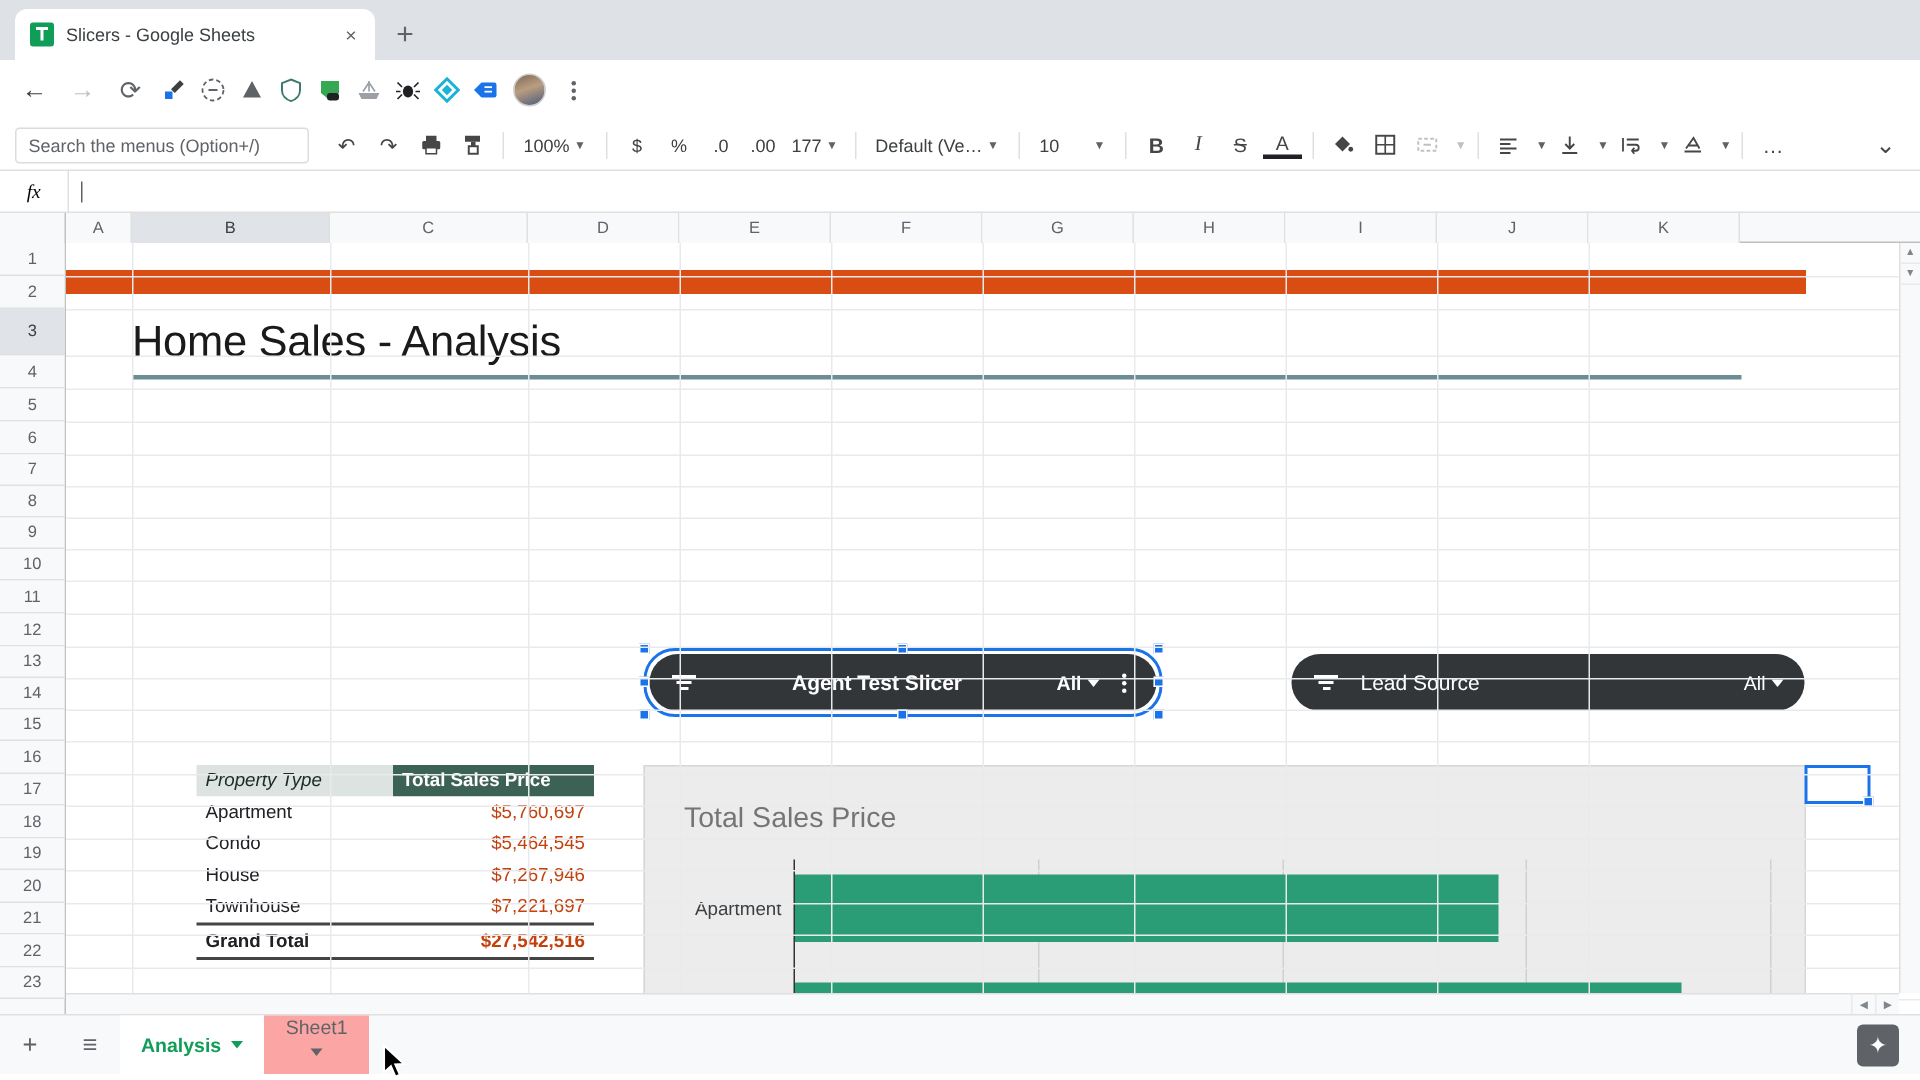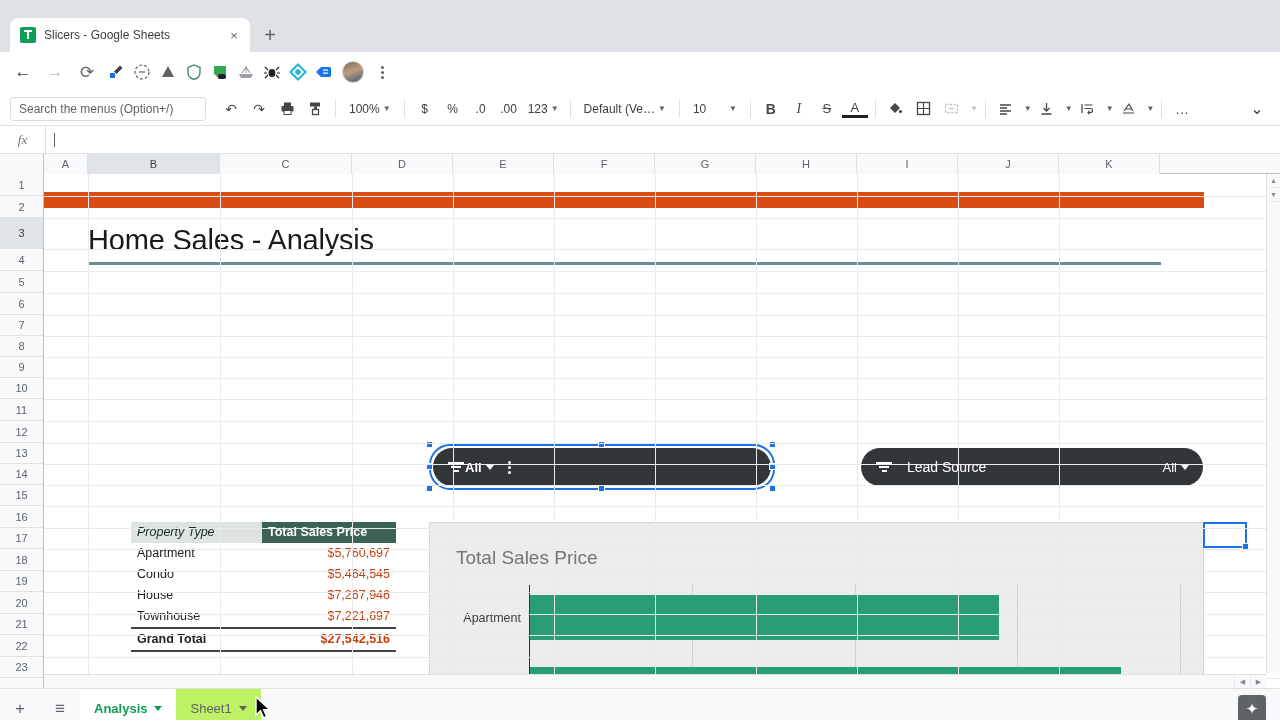--- a/index.html
+++ b/index.html
@@ -6,21 +6,21 @@
   html, body {
     width: 1280px; height: 720px;
     overflow: hidden;
     font-family: "Liberation Sans", sans-serif;
     background: #fff;
   }
 
   
   #browser-chrome { width: 1280px; }
   #tab-strip {
-    height: 52px; background: #dee1e6;
+    height: 40px; background: #dee1e6;
     display: flex; align-items: flex-end; padding-left: 10px;
     position: relative;
   }
   #tab-active {
     height: 34px; width: 240px;
     background: #fff; border-radius: 8px 8px 0 0;
     display: flex; align-items: center; padding: 0 8px 0 10px;
     gap: 8px; position: relative;
   }
   .sheets-favicon {
@@ -130,21 +130,21 @@
   
   #formula-bar {
     height: 28px; background: #fff;
     display: flex; align-items: center;
     border-bottom: 1px solid #e0e0e0;
   }
   #name-box {
     width: 46px; height: 100%;
     display: flex; align-items: center; justify-content: center;
     border-right: 1px solid #e0e0e0;
-    font-size: 13px; color: #737373; font-style: italic;
+    font-size: 13px; color: #000000; font-style: italic;
     font-family: "Liberation Serif", serif;
   }
   #formula-input {
     flex: 1 1 auto; height: 100%;
     display: flex; align-items: center; padding-left: 8px;
     font-size: 12px; color: #202124;
   }
   #formula-caret {
     width: 1px; height: 14px; background: #5f6368;
   }
@@ -490,21 +490,21 @@
   <div id="zoom-ctl">
     <span>100%</span>
     <span class="caret">▼</span>
   </div>
   <span class="tb-sep"></span>
   <div class="tb tb-text">$</div>
   <div class="tb tb-text">%</div>
   <div class="tb tb-text">.0</div>
   <div class="tb tb-text">.00</div>
   <div class="tb tb-text">
-    <span>123</span>
+    <span>177</span>
       <span class="caret">▼</span>
   </div>
   <span class="tb-sep"></span>
   <div id="font-ctl">
     <span style="flex:1 1 auto">Default (Ve…</span>
     <span class="caret">▼</span>
   </div>
   <span class="tb-sep"></span>
   <div id="fontsize-ctl">
     <span style="flex:1 1 auto">10</span>
@@ -693,20 +693,21 @@
         <div id="doc-title">Home Sales - Analysis</div>
         <div id="title-rule"></div>
       </div>
 
       <div class="slicer" id="slicer-agent">
         <span class="slicer-filter-icon">
             <i></i>
             <i></i>
             <i></i>
           </span>
+        <span class="slicer-label">Agent Test Slicer</span>
         <span class="slicer-value">
           <span>All</span>
           <span class="caret-w"></span>
         </span>
         <span class="slicer-kebab">
             <i></i>
             <i></i>
             <i></i>
           </span>
       </div>
@@ -836,21 +837,21 @@
 </div>
 
 <div id="bottom-bar">
   <div class="bb-btn">+</div>
   <div class="bb-btn">≡</div>
   <div id="sheet-tabs" style="display:flex">
       <div class="sheet-tab active">
         <span>Analysis</span>
         <span class="caret-d"></span>
       </div>
-      <div class="sheet-tab" style="background: #bef264;">
+      <div class="sheet-tab" style="background: #fca5a5; flex-direction: column;">
         <span>Sheet1</span>
         <span class="caret-d"></span>
       </div>
     </div>
   <div id="explore-btn">✦</div>
 </div>
 
 <svg id="mouse-cursor" width="18" height="26" viewBox="0 0 18 26">
   <path d="M1,1 L1,19 L5.6,14.8 L8.6,21.8 L11.6,20.4 L8.6,13.6 L14.6,13.4 Z" fill="#000" stroke="#fff" stroke-width="1.4"></path>
 </svg>

